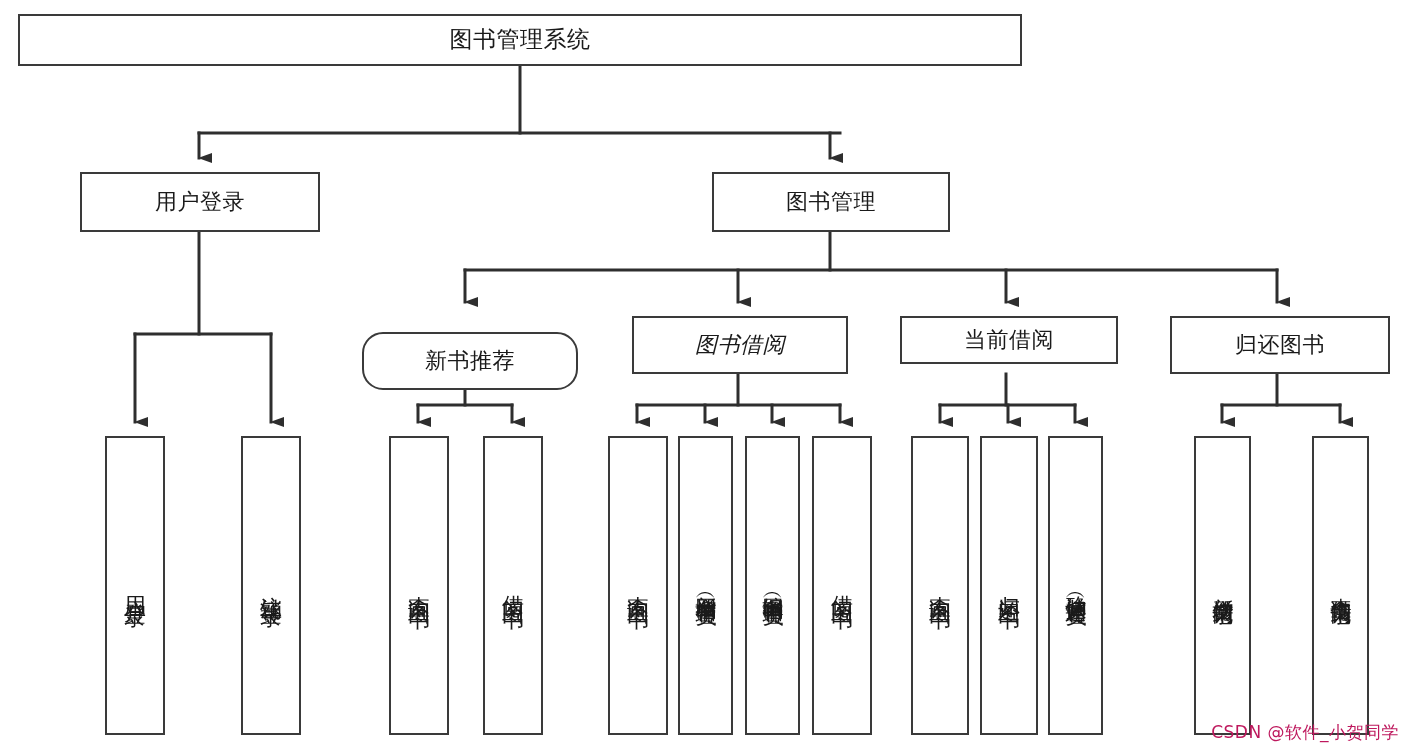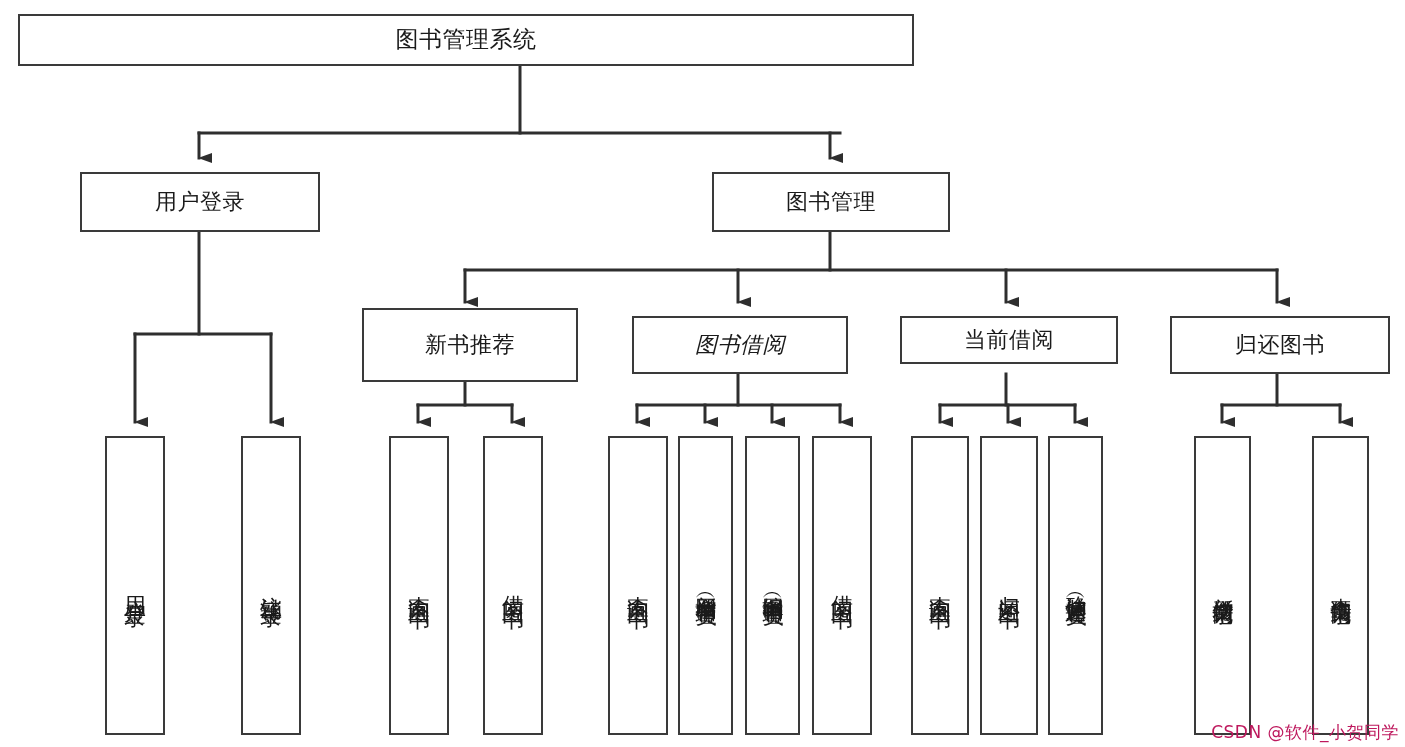--- a/index.html
+++ b/index.html
@@ -116,33 +116,33 @@
       <path d="M 1008 405 L 1008 422" marker-end="url(#arrow)"></path>
       <path d="M 1075 405 L 1075 422" marker-end="url(#arrow)"></path>
 
       <path d="M 1277 374 L 1277 405"></path>
       <path d="M 1222 405 L 1340 405"></path>
       <path d="M 1222 405 L 1222 422" marker-end="url(#arrow)"></path>
       <path d="M 1340 405 L 1340 422" marker-end="url(#arrow)"></path>
     </g>
   </svg>
 
-  <div class="node horiz root" style="left:18px; top:14px; width:896px; height:52px;">
+  <div class="node horiz root" style="left:18px; top:14px; width:1004px; height:52px;">
     <span class="node-label">图书管理系统</span>
   </div>
 
   <div class="node horiz" style="left:80px; top:172px; width:240px; height:60px;">
     <span class="node-label">用户登录</span>
   </div>
 
   <div class="node horiz" style="left:712px; top:172px; width:238px; height:60px;">
     <span class="node-label">图书管理</span>
   </div>
 
-  <div class="node horiz" style="left:362px; top:308px; width:216px; height:74px;">
+  <div class="node horiz" style="left:362px; top:332px; width:216px; height:58px;border-radius:21px;">
     <span class="node-label">新书推荐</span>
   </div>
 
   <div class="node horiz" style="left:632px; top:316px; width:216px; height:58px;font-style:italic;">
     <span class="node-label">图书借阅</span>
   </div>
 
   <div class="node horiz" style="left:900px; top:316px; width:218px; height:48px;">
     <span class="node-label">当前借阅</span>
   </div>

